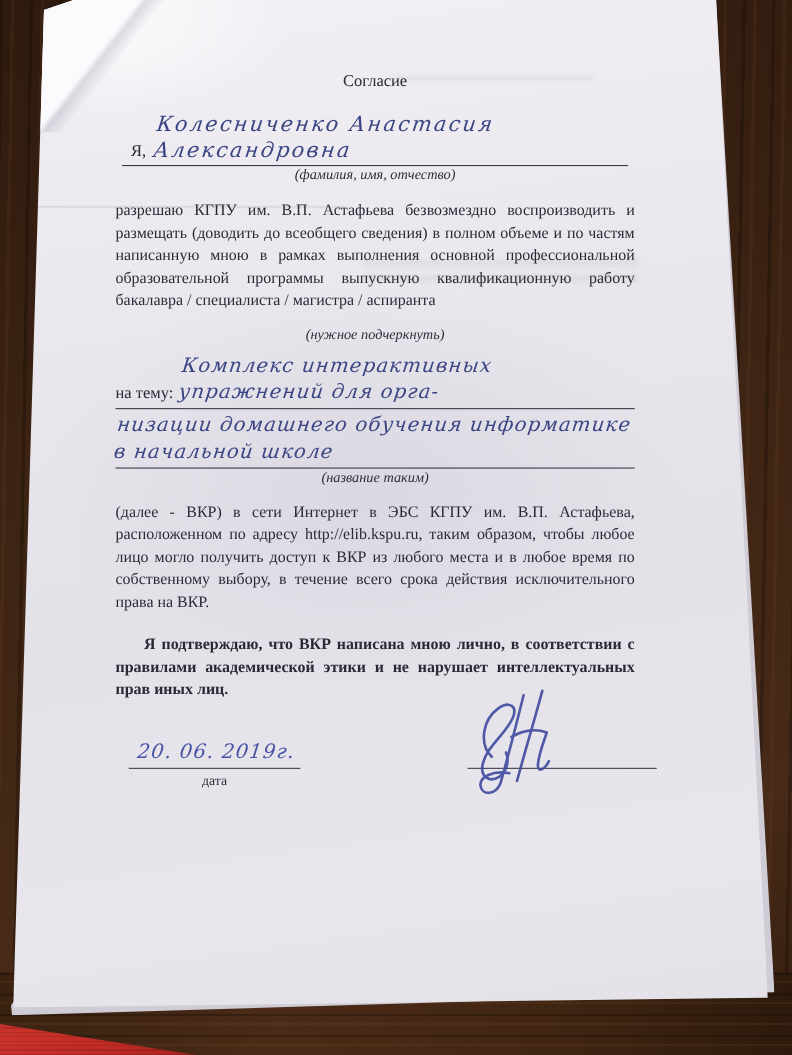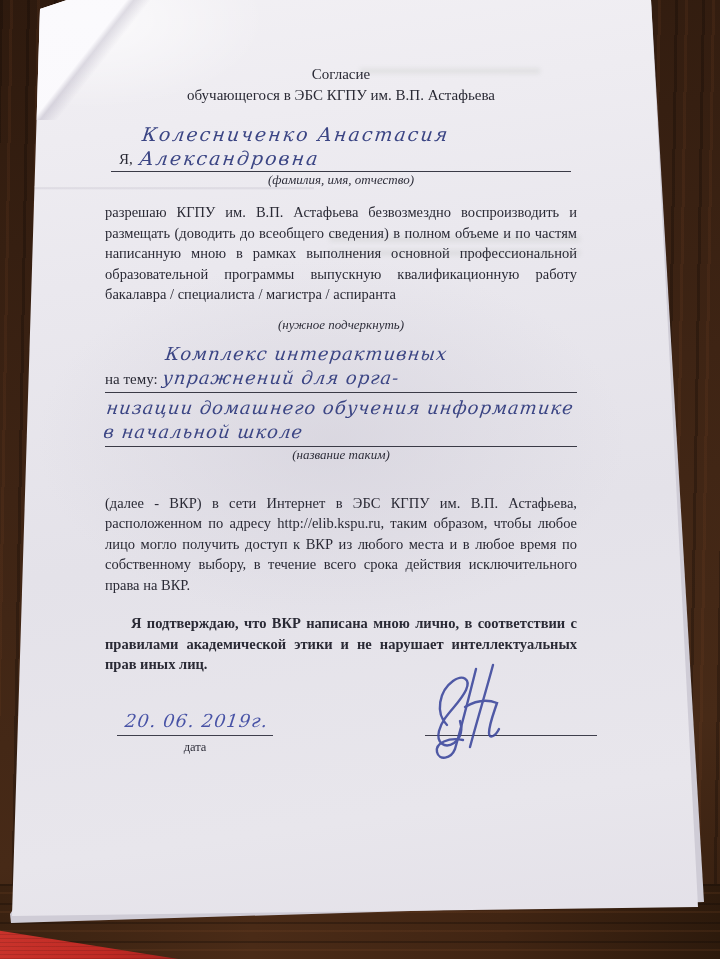--- a/index.html
+++ b/index.html
@@ -84,21 +84,21 @@
   .name-row{ margin:16px 6px 0 6px;padding-bottom:1px; }
   .name-row .print-prefix{ font-size:15px;padding:0 8px 1px 8px; }
   .name-row .hand{ font-size:19px;line-height:24px; }
   .note{ margin-top:12px; }
   .topic{ margin-top:9px; }
   .topic-row1{ padding-bottom:2px; }
   .topic-row1 .print-prefix{ font-size:15px;padding:0 6px 1px 0;white-space:nowrap; }
   .topic .hand{ font-size:18px;line-height:24px;letter-spacing:1px; }
   .topic-row2{ margin-top:3px;padding-bottom:2px;border-bottom:1.4px solid #3a3a46; }
   .p1{ margin-top:14px; }
-  .p2{ margin-top:30px; }
+  .p2{ margin-top:14px; }
   .p3{ margin-top:18px; }
   
   .footer{ display:flex;margin-top:36px; }
   .f-left{ margin-left:12px;width:156px; }
   .f-right{ margin-left:auto;margin-right:-20px;width:172px;position:relative; }
   .fill-line{ border-bottom:1.3px solid #3f3f4c;text-align:left;height:24px; }
   .f-left .hand{ font-size:18px;color:#4853a6;letter-spacing:1px;padding-left:8px; }
   .f-caption{ text-align:center;font-size:12.5px;color:#2e2e3a;padding-top:1px; }
   .sig-svg{ position:absolute;left:-12px;top:-48px;overflow:visible; }
 </style>
@@ -114,21 +114,20 @@
 <div class="paper">
   <div class="corner-fold"></div>
   <div class="crease"></div>
   <div class="bleed b1"></div>
   <div class="bleed b2"></div>
 
   <div class="content">
 
     <div class="title">
       <div>Согласие</div>
-      <div>обучающегося в ЭБС КГПУ им. В.П. Астафьева</div>
     </div>
 
     <div class="rule-row name-row">
       <span class="print-prefix">Я,</span>
       <span class="hand">Колесниченко Анастасия Александровна</span>
     </div>
     <div class="caption">(фамилия, имя, отчество)</div>
 
     <div class="para justified-last p1">разрешаю КГПУ им. В.П. Астафьева безвозмездно воспроизводить и размещать (доводить до всеобщего сведения) в полном объеме и по частям написанную мною в рамках выполнения основной профессиональной образовательной программы выпускную квалификационную работу бакалавра / специалиста / магистра / аспиранта</div>
     <div class="caption note">(нужное подчеркнуть)</div>

